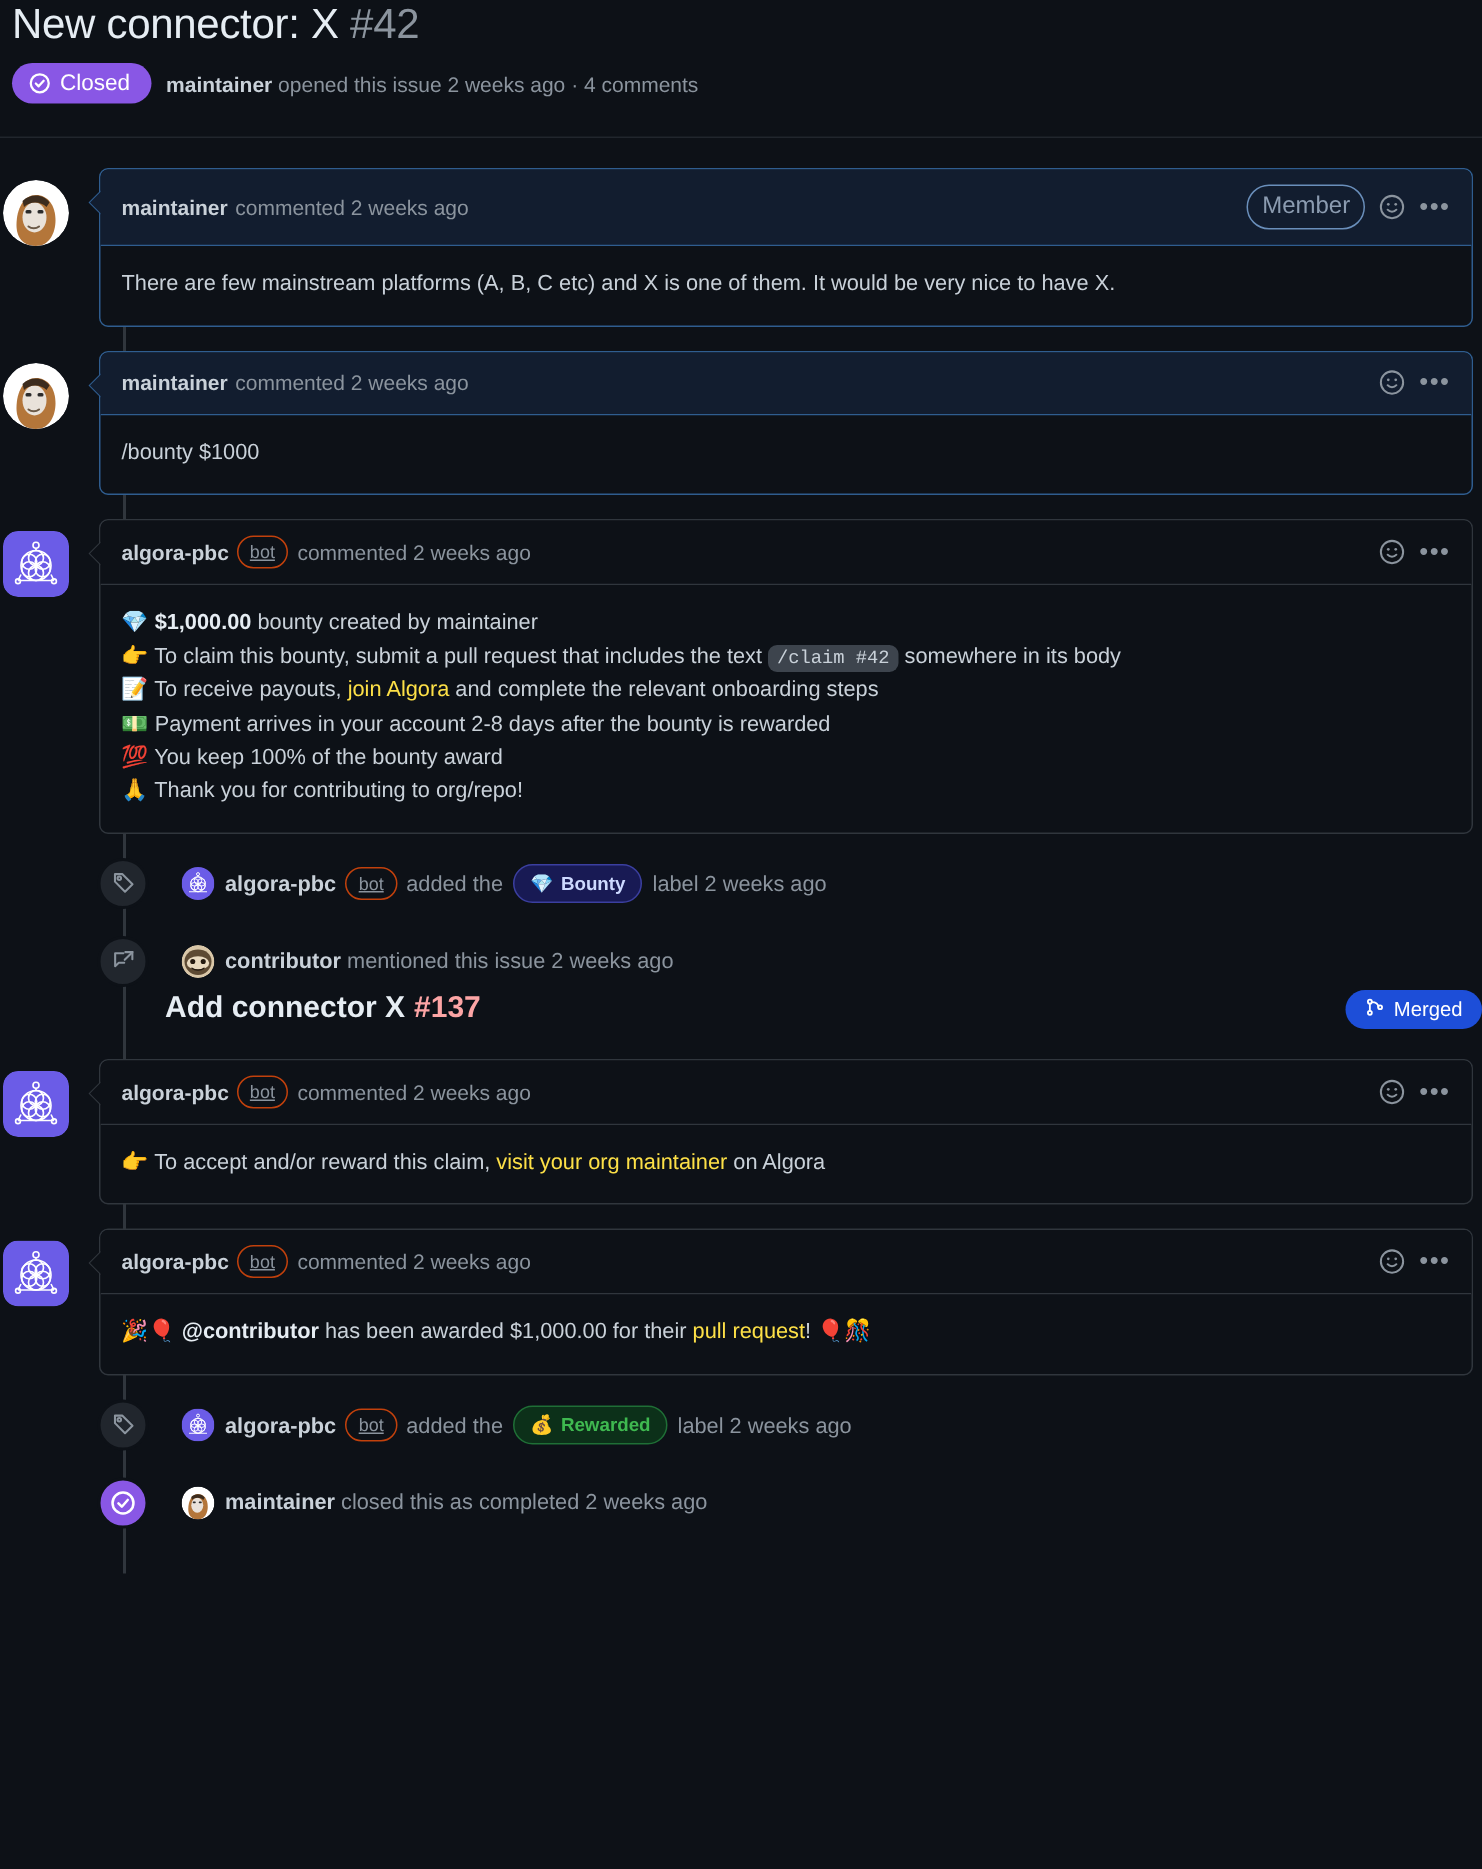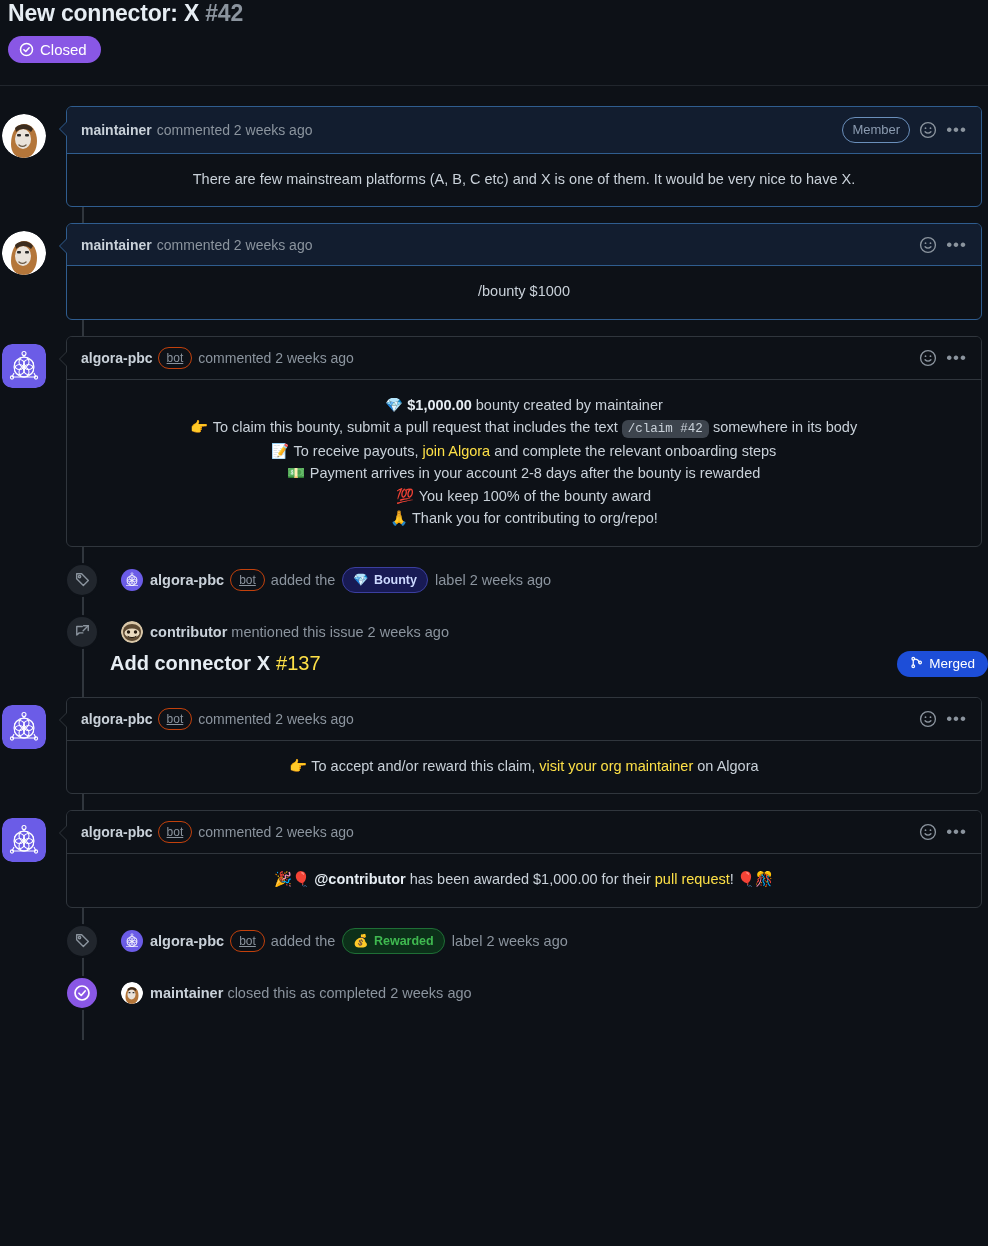--- a/index.html
+++ b/index.html
@@ -14,22 +14,22 @@
     font-size: 14px;
     position: relative;
     width: 988px;
     min-height: 1246px;
     overflow: hidden;
   }
 
   
   .issue-header { padding: 0 0 0 0; }
   .issue-title {
-    font-size: 23px;
-    font-weight: 700;
+    font-size: 28px;
+    font-weight: 400;
     color: #e6edf3;
     line-height: 1.15;
     margin: 0;
     padding: 0 8px;
     letter-spacing: -0.2px;
     white-space: nowrap;
   }
   .issue-title .num { color: #8b949e; }
   .meta-row {
     display: flex;
@@ -119,21 +119,21 @@
   .comment-head .author { color: #c9d1d9; font-weight: 600; margin-right: 5px; }
   .comment-head .rest { color: #8b949e; }
   .head-spacer { flex: 1 1 auto; }
   .head-actions { display: flex; align-items: center; gap: 9px; }
 
   .badge-role {
     border: 1px solid #6a8fbb;
     color: #8b9bb0;
     border-radius: 999px;
     padding: 2px 9px;
-    font-size: 13px;
+    font-size: 16px;
     line-height: 1.5;
     background: transparent;
   }
   .badge-bot {
     border: 1px solid #c2410c;
     color: #8b949e;
     border-radius: 999px;
     padding: 1px 8px;
     font-size: 12px;
     line-height: 1.5;
@@ -143,21 +143,20 @@
     text-decoration: underline;
   }
   .icon-btn { color: #6e7681; display: inline-flex; align-items: center; }
   .kebab { letter-spacing: 1px; font-size: 17px; color: #8b949e; line-height: 0.6; }
 
   .comment-body {
     padding: 14px 14px 16px 14px;
     font-size: 14.5px;
     line-height: 1.55;
     color: #c9d1d9;
-    text-align: center;
   }
   .comment-body .line { white-space: nowrap; }
   .comment-body a { color: #fde047; text-decoration: none; }
   .comment-body b { color: #e6edf3; font-weight: 700; }
   code.inline {
     background: #3d444d;
     border-radius: 6px;
     padding: 2px 6px;
     font-family: "Liberation Mono", monospace;
     font-size: 12.5px;
@@ -238,21 +237,21 @@
     margin-top: -6px;
     margin-bottom: 20px;
     position: relative;
     z-index: 2;
   }
   .pr-title {
     font-size: 20px;
     font-weight: 700;
     color: #e6edf3;
   }
-  .pr-num { color: #fde047; font-weight: 400; }
+  .pr-num { color: #fca5a5; font-weight: 700; }
   .pr-spacer { flex: 1 1 auto; }
   .badge-merged {
     display: inline-flex;
     align-items: center;
     gap: 6px;
     background: #1d4ed8;
     color: #fff;
     border-radius: 999px;
     padding: 5px 13px;
     font-size: 13.5px;
@@ -270,20 +269,24 @@
   </h1>
   <div class="meta-row">
     <span class="state-badge">
       <span>
         <svg width="15" height="15" viewBox="0 0 16 16" fill="none" stroke="#fff" stroke-width="1.6">
           <circle cx="8" cy="8" r="6.4"></circle>
             <path d="M5.2 8.2l2 2 3.6-4" stroke-linecap="round" stroke-linejoin="round"></path>
         </svg>
       </span>
       <span>Closed</span>
+    </span>
+    <span class="meta-text">
+      <b>maintainer</b>
+      <span>opened this issue 2 weeks ago · 4 comments</span>
     </span>
   </div>
   <div class="header-rule"></div>
 </div>
 
 <div class="timeline">
   <div class="timeline-line"></div>
 
   <div class="comment-row">
     <div class="comment-flex">

